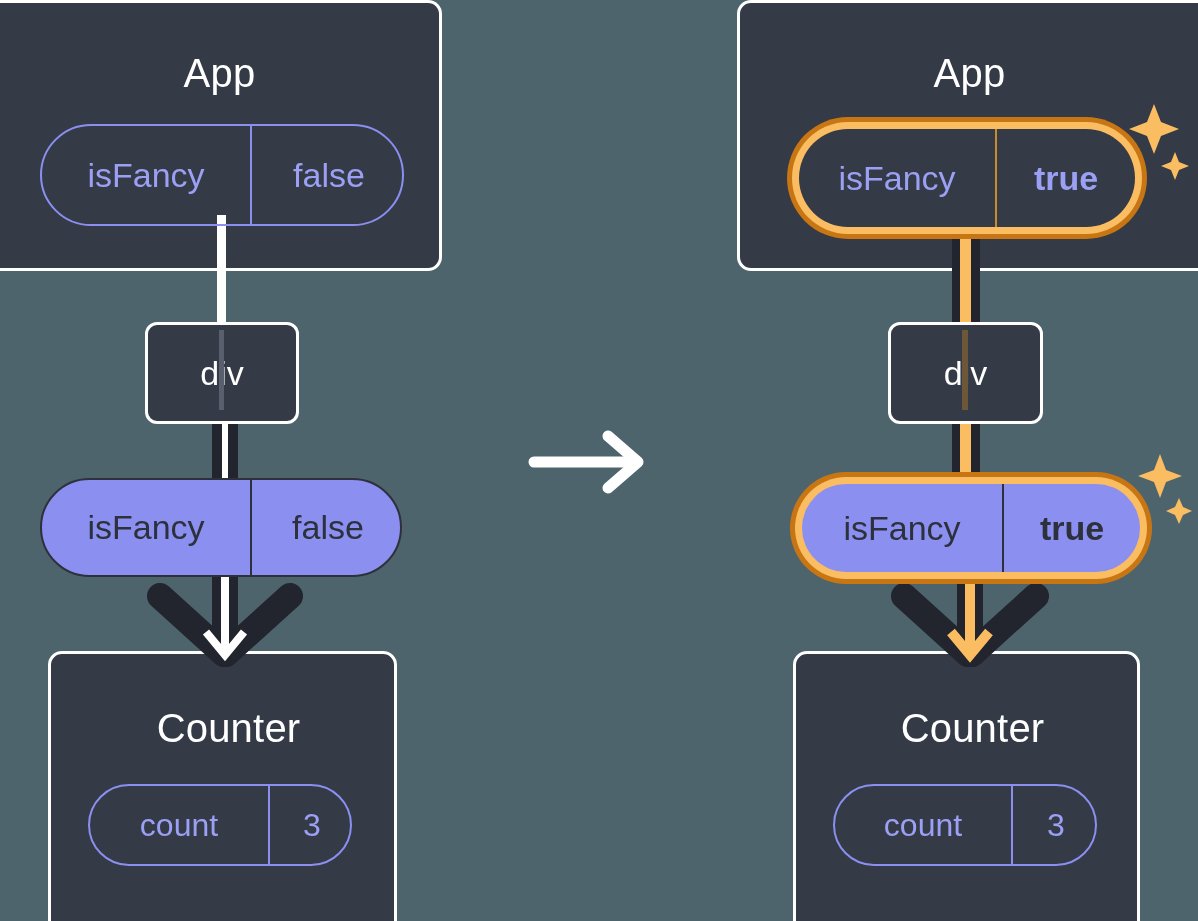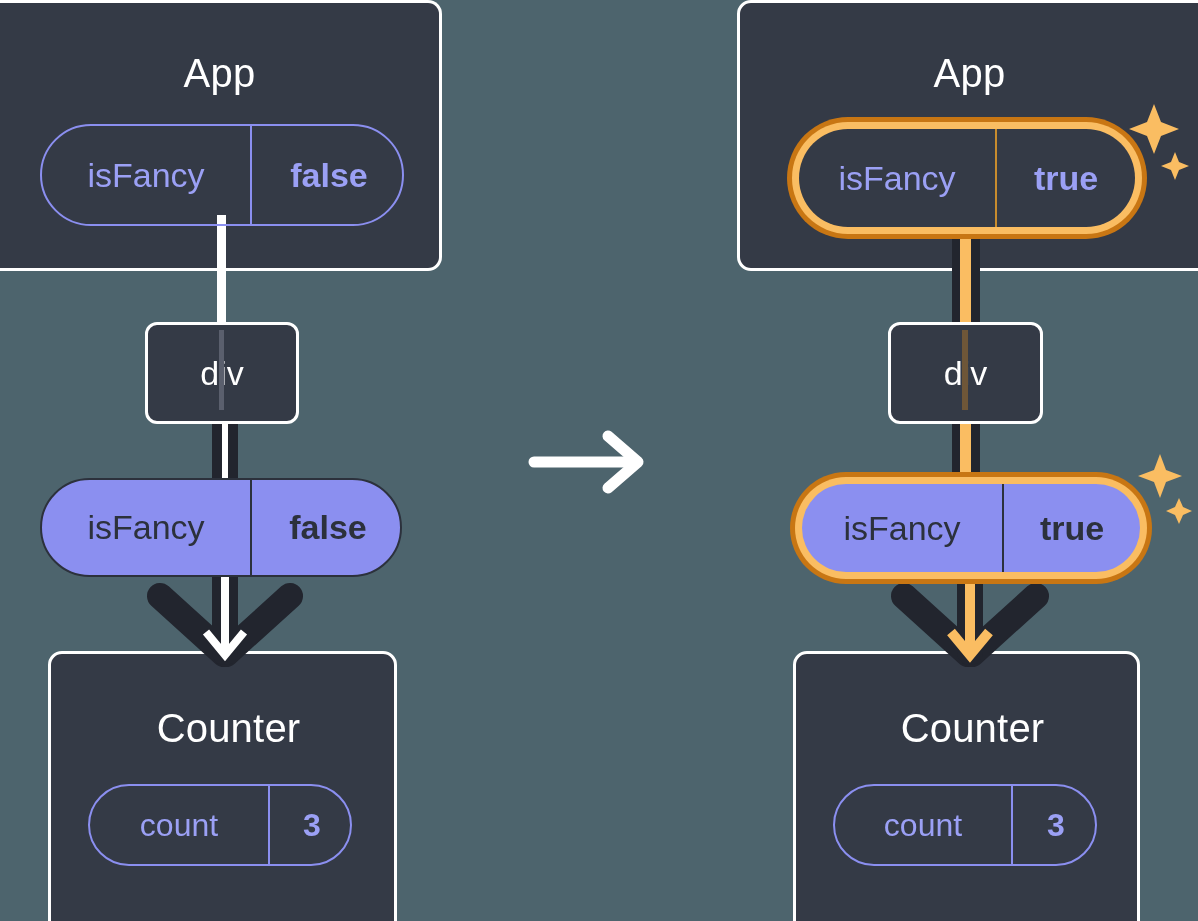--- a/index.html
+++ b/index.html
@@ -54,21 +54,21 @@
     z-index:20;
   }
   .pill .seg{
     display:flex;
     align-items:center;
     justify-content:center;
     font-size:34px;
     white-space:nowrap;
   }
   .pill .seg.k{ flex:0 0 auto; }
-  .pill .seg.v{ flex:0 0 auto;font-weight:bold; }
+  .pill .seg.v{ flex:0 0 auto; }
 
   
   .pill.ghost{
     border:2px solid #8B8FF0;
     background:transparent;
   }
   .pill.ghost .seg{ color:#9BA0F5; }
   .pill.ghost .seg.v{ border-left:2px solid #8B8FF0; }
 
   

